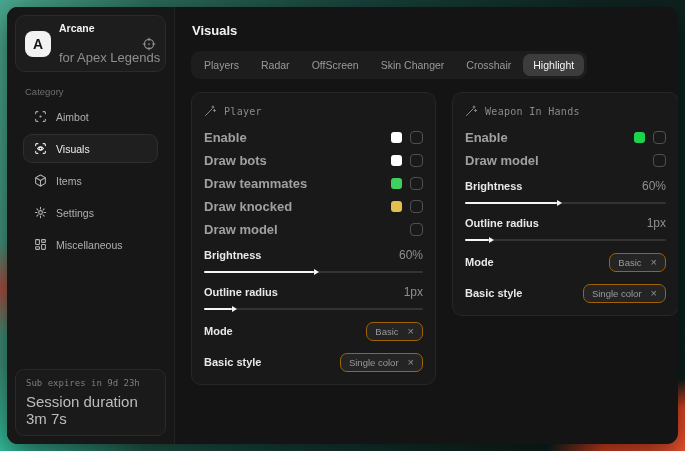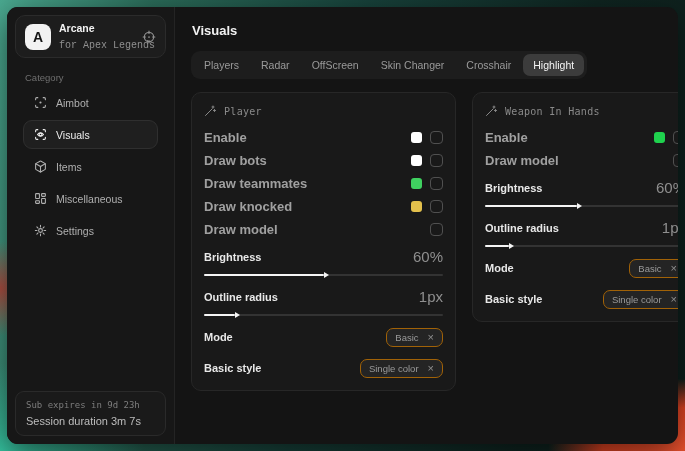--- a/index.html
+++ b/index.html
@@ -21,56 +21,56 @@
   
   .sidebar { width:168px; background:#171717; border-right:1px solid #242424; display:flex; flex-direction:column; }
   .sidebar-header {
     margin:8px 8px 4px 8px; background:#1d1d1d; border:1px solid #2b2b2b; border-radius:10px;
     padding:6px 9px; display:flex; align-items:center; gap:8px;
   }
   .logo { width:26px; height:26px; border-radius:8px; background:#f2f2f2; color:#141414;
     font-weight:bold; font-size:14px; display:flex; align-items:center; justify-content:center; }
   .app-meta { flex:1; min-width:0; }
   .app-name { font-size:10.5px; font-weight:700; color:#f2f2f2; }
-  .app-sub  { font-size:10px; color:#8f8f8f; margin-top:6px; white-space:nowrap;font-family:Liberation Mono, monospace; }
+  .app-sub  { font-size:13px; color:#8f8f8f; margin-top:16px; white-space:nowrap; }
   .header-gear { width:14px; height:14px; color:#8f8f8f; flex:none; }
   .header-gear svg { width:100%; height:100%; }
   .category { font-size:9.5px; color:#6f6f6f; margin:10px 0 5px 18px; }
   .nav { padding:0 16px; display:flex; flex-direction:column; gap:3px; }
   .nav-item { display:flex; align-items:center; gap:9px; padding:7px 10px; border-radius:9px;
     color:#b0b0b0; font-size:10.5px; border:1px solid transparent; }
   .nav-item.active { background:#1f1f1f; border-color:#2f2f2f; color:#ededed; }
   .nav-icon { width:13px; height:13px; display:flex; flex:none; }
   .nav-icon svg { width:100%; height:100%; }
   .sidebar-status { margin:auto 8px 8px 8px; border:1px solid #2a2a2a; background:#1a1a1a;
     border-radius:9px; padding:8px 10px; }
   .status-line1 { font-family:"DejaVu Sans Mono", monospace; font-size:9px; color:#7d7d7d; white-space:nowrap; }
-  .status-line2 { font-size:11px; color:#bdbdbd; margin-top:5px; }
+  .status-line2 { font-size:15px; color:#bdbdbd; margin-top:5px; }
   
   .main { flex:1; padding:14px 16px; }
   .main-title { font-size:13px; font-weight:700; color:#f2f2f2; margin:2px 0 13px 1px; }
   .tabbar { display:inline-flex; background:#1d1d1d; border-radius:9px; padding:3px; gap:2px;text-align:center; }
   .tab { font-size:10.5px; color:#9a9a9a; padding:5px 10px; border-radius:7px; white-space:nowrap; }
   .tab.active { background:#3c3c3c; color:#f5f5f5; }
   .panels { display:flex; gap:16px; margin-top:13px; align-items:flex-start; }
   .panel { background:#191919; border:1px solid #272727; border-radius:10px; padding:12px; }
-  .panel:first-child { width:265px; }
+  .panel:first-child { width:245px; }
   .panel:nth-child(2) { width:227px; }
   .panel-header { display:flex; align-items:center; gap:8px; color:#8a8a8a;
     font-family:"DejaVu Sans Mono", monospace; font-size:10px; letter-spacing:.3px; margin-bottom:13px; }
   .panel-icon { width:12px; height:12px; display:flex; flex:none; }
   .panel-icon svg { width:100%; height:100%; }
   .toggle-row { display:flex; align-items:center; margin-bottom:9px; height:14px; }
   .toggle-label { font-size:13px; color:#a0a0a0; flex:1;font-weight:bold; }
   .swatch { width:11px; height:11px; border-radius:3px; margin-right:8px; flex:none; }
   .checkbox { width:13px; height:13px; border:1.5px solid #505050; border-radius:4px; flex:none; }
   .slider-group { margin-top:12px; }
   .slider-head { display:flex; justify-content:space-between; align-items:center; }
   .slider-label { font-size:11px; font-weight:700; color:#e8e8e8; }
-  .slider-value { font-size:15px; color:#8f8f8f; }
+  .slider-value { font-size:12px; color:#8f8f8f; }
   .slider-track { position:relative; height:2px; background:#333333; border-radius:2px; margin:9px 0 4px 0; }
   .slider-fill { position:absolute; left:0; top:0; height:2px; background:#f5f5f5; border-radius:2px; }
   .slider-thumb { position:absolute; right:-5px; top:50%; transform:translateY(-50%);
     width:0; height:0; border-left:5px solid #f5f5f5; border-top:3px solid transparent; border-bottom:3px solid transparent; }
   .select-row { display:flex; justify-content:space-between; align-items:center; margin-top:11px; height:20px; }
   .select-label { font-size:11px; font-weight:600; color:#e8e8e8; }
   .chip { display:flex; align-items:center; gap:9px; background:#242424; border:1px solid #a16207;
     border-radius:7px; padding:3px 8px; }
   .chip-text { font-size:9.5px; color:#9a9a9a; }
   .chip-x { font-size:11px; color:#8f8f8f; line-height:1; }
@@ -125,37 +125,37 @@
             <svg viewBox="0 0 24 24" fill="none" stroke="currentColor" stroke-width="2" stroke-linecap="round" stroke-linejoin="round">
               <path d="M21 8a2 2 0 0 0-1-1.73l-7-4a2 2 0 0 0-2 0l-7 4A2 2 0 0 0 3 8v8a2 2 0 0 0 1 1.73l7 4a2 2 0 0 0 2 0l7-4A2 2 0 0 0 21 16z"></path>
               <path d="M3.3 7l8.7 5 8.7-5"></path>
               <path d="M12 22V12"></path>
             </svg>
           </span>
           <span class="nav-label">Items</span>
         </div>
         <div class="nav-item">
           <span class="nav-icon">
+            <svg viewBox="0 0 24 24" fill="none" stroke="currentColor" stroke-width="2" stroke-linecap="round">
+              <circle cx="12" cy="12" r="3.5"></circle>
+              <path d="M12 2.5v3M12 18.5v3M2.5 12h3M18.5 12h3M5.3 5.3l2.1 2.1M16.6 16.6l2.1 2.1M18.7 5.3l-2.1 2.1M7.4 16.6l-2.1 2.1"></path>
+            </svg>
+          </span>
+          <span class="nav-label">Settings</span>
+        </div>
+        <div class="nav-item">
+          <span class="nav-icon">
             <svg viewBox="0 0 24 24" fill="none" stroke="currentColor" stroke-width="2">
               <rect x="3" y="3" width="7" height="9" rx="1"></rect>
               <rect x="14" y="3" width="7" height="5" rx="1"></rect>
               <rect x="14" y="12" width="7" height="9" rx="1"></rect>
               <rect x="3" y="16" width="7" height="5" rx="1"></rect>
             </svg>
           </span>
           <span class="nav-label">Miscellaneous</span>
-        </div>
-        <div class="nav-item">
-          <span class="nav-icon">
-            <svg viewBox="0 0 24 24" fill="none" stroke="currentColor" stroke-width="2" stroke-linecap="round">
-              <circle cx="12" cy="12" r="3.5"></circle>
-              <path d="M12 2.5v3M12 18.5v3M2.5 12h3M18.5 12h3M5.3 5.3l2.1 2.1M16.6 16.6l2.1 2.1M18.7 5.3l-2.1 2.1M7.4 16.6l-2.1 2.1"></path>
-            </svg>
-          </span>
-          <span class="nav-label">Settings</span>
         </div>
       </nav>
     <div class="sidebar-status">
       <div class="status-line1">Sub expires in 9d 23h</div>
       <div class="status-line2">Session duration 3m 7s</div>
     </div>
   </aside>
 
   <main class="main">
     <h1 class="main-title">Visuals</h1>

